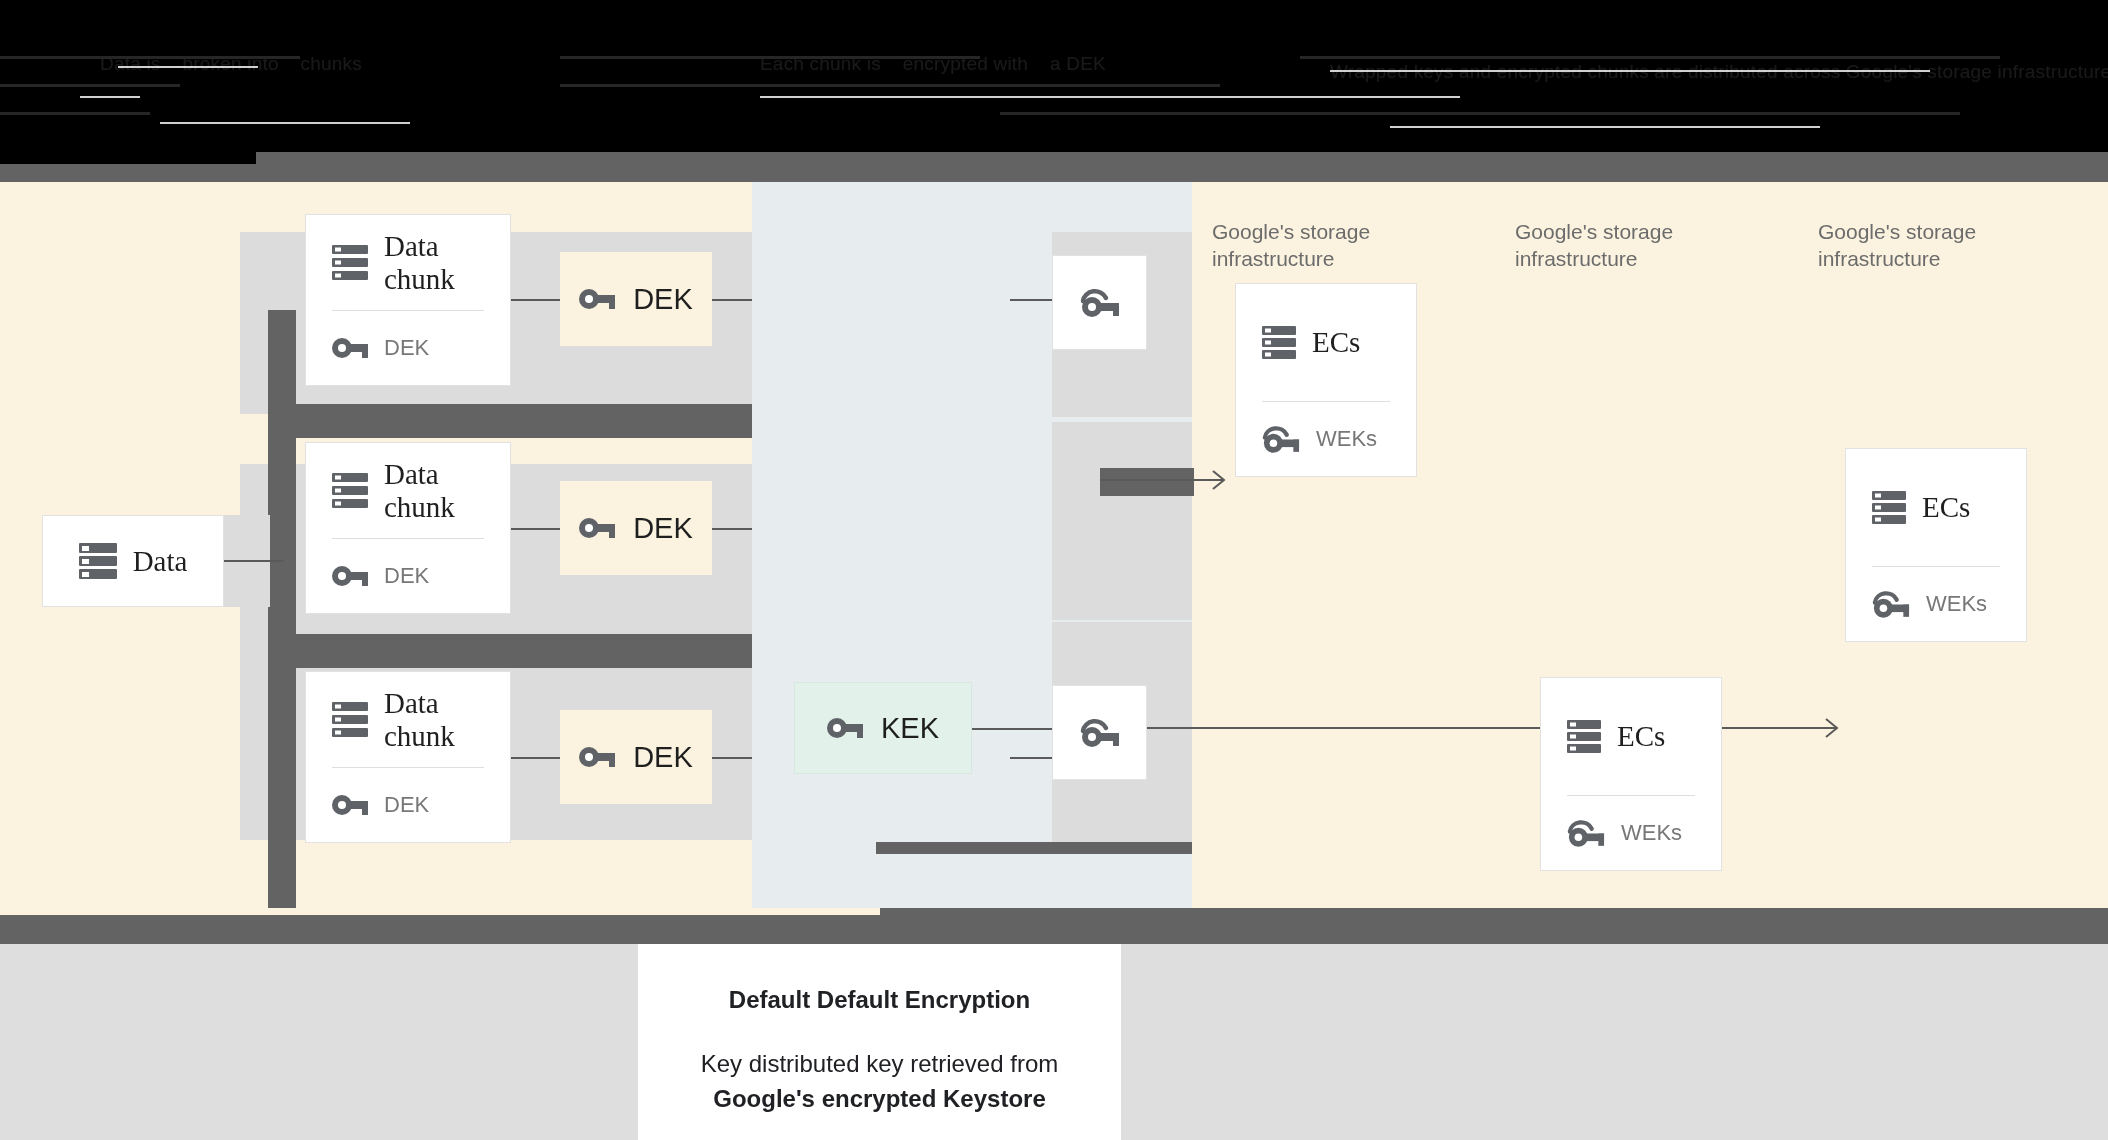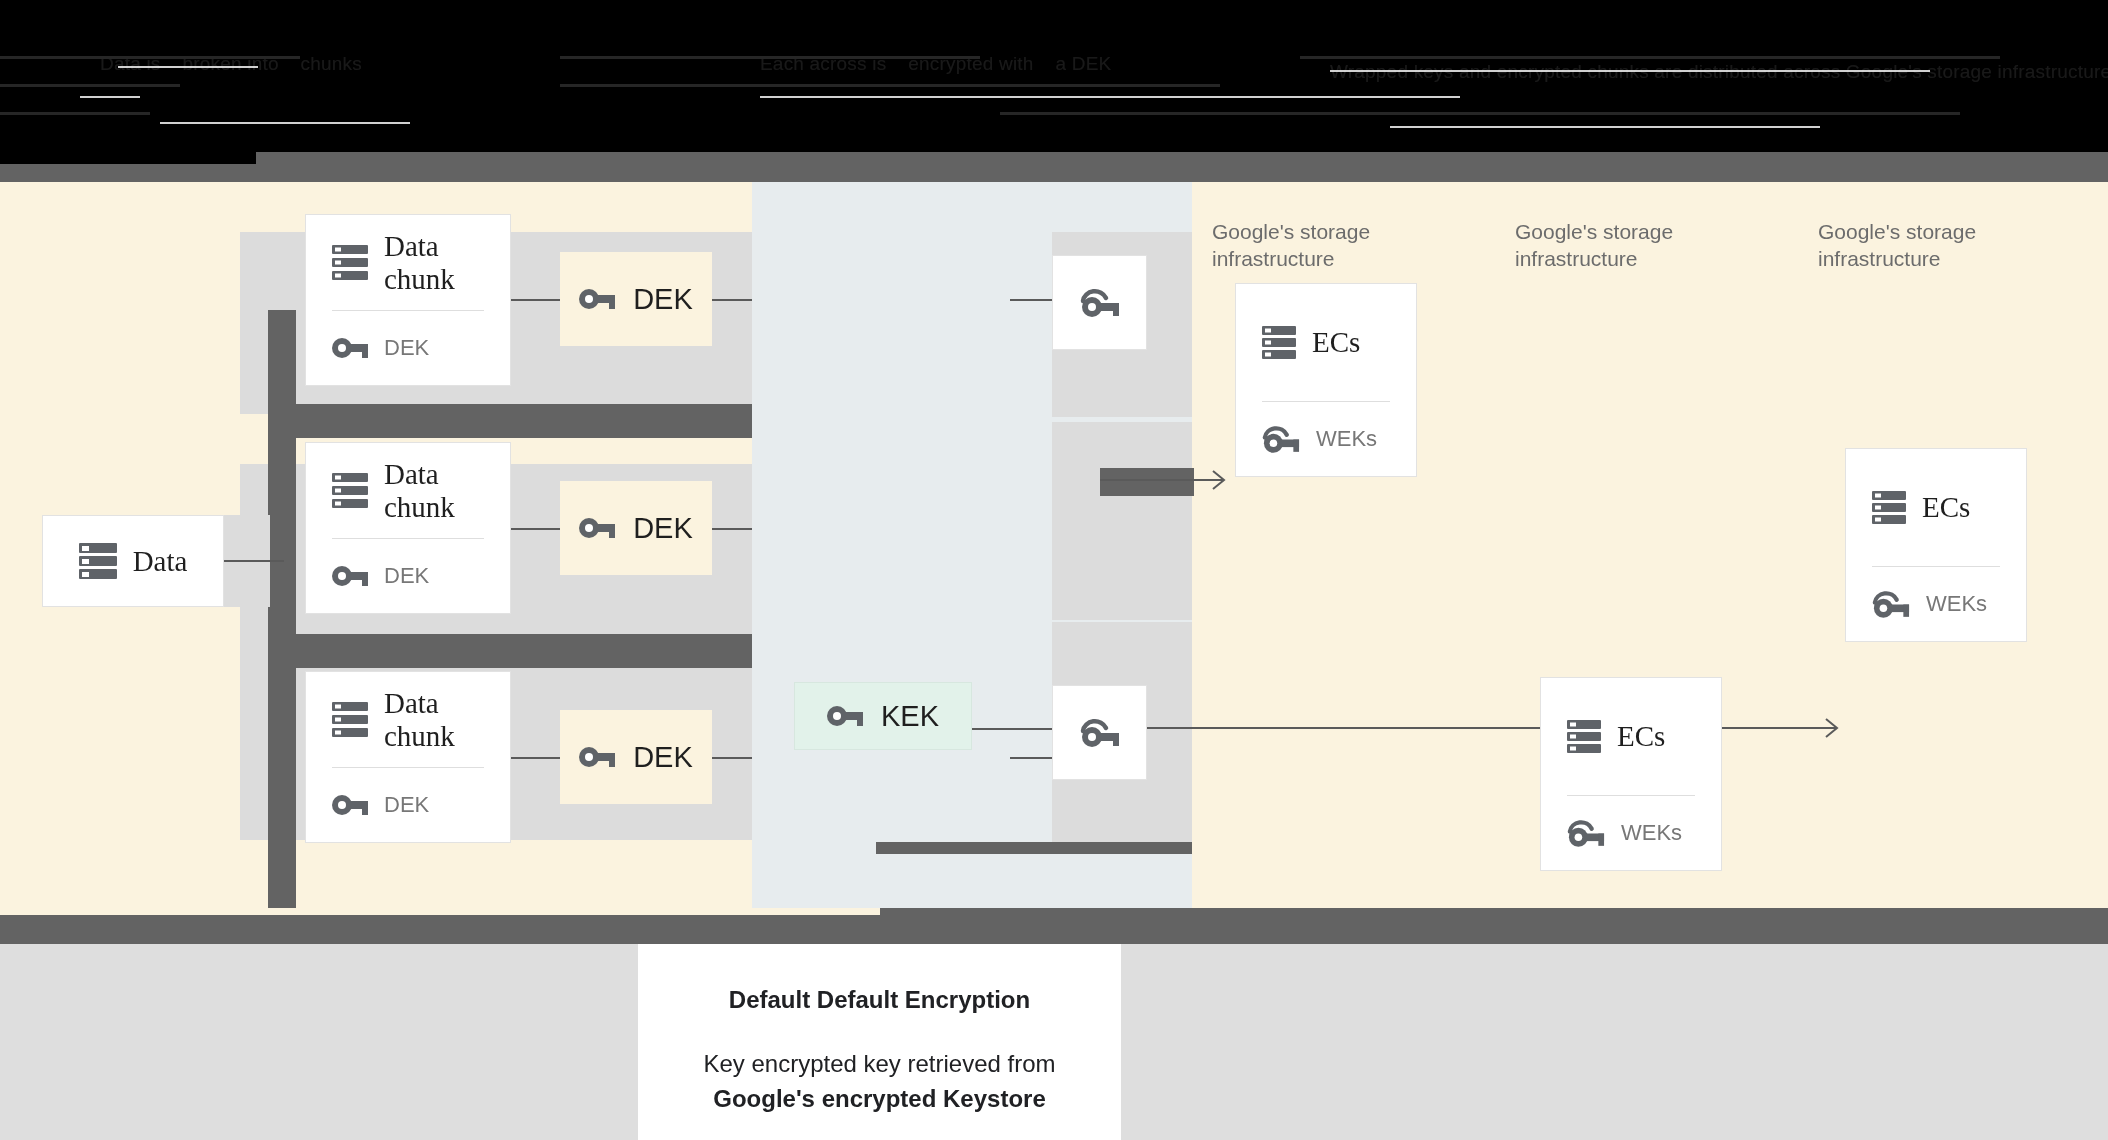--- a/index.html
+++ b/index.html
@@ -137,21 +137,21 @@
   }
   .cap-body b { font-weight: bold; }
 </style>
 </head>
 <body>
 
 <div id="stage">
 
   <div class="top-banner">
     <div class="obscured-text ob-a">Data is    broken into    chunks</div>
-    <div class="obscured-text ob-c">Each across is    encrypted with    a DEK</div>
+    <div class="obscured-text ob-c">Each chunk is    encrypted with    a DEK</div>
     <div class="obscured-text ob-d">Wrapped keys and encrypted chunks are distributed across Google's storage infrastructure</div>
 
     <div class="strike" style="left:0px;  top:56px;  width:300px;"></div>
     <div class="strike" style="left:0px;  top:84px;  width:180px;"></div>
     <div class="strike" style="left:0px;  top:112px; width:150px;"></div>
     <div class="strike" style="left:560px;top:56px;  width:420px;"></div>
     <div class="strike" style="left:560px;top:84px;  width:660px;"></div>
     <div class="strike" style="left:1000px;top:112px;width:960px;"></div>
     <div class="strike" style="left:1300px;top:56px; width:700px;"></div>
 
@@ -323,21 +323,21 @@
           <rect x="30" y="7" width="6" height="14" fill="#5f6368"></rect>
         </svg>
       </span>
       <span class="kbox-label">DEK</span>
     </div>
 
     <div class="line" style="left:712px; top:117px; width:40px;"></div>
     <div class="line" style="left:712px; top:346px; width:40px;"></div>
     <div class="line" style="left:712px; top:575px; width:40px;"></div>
 
-    <div class="kbox kek" style="left:794px; top:500px; width:178px; height:68px;">
+    <div class="kbox kek" style="left:794px; top:500px; width:178px; height:92px;">
       <span>
         <svg class="svg-ico" width="36" height="22" viewBox="0 0 36 22">
           <circle cx="10" cy="11" r="10" fill="#5f6368"></circle>
             <circle cx="10" cy="11" r="4" fill="#fff"></circle>
           <rect x="16" y="7" width="20" height="8" fill="#5f6368"></rect>
           <rect x="30" y="7" width="6" height="14" fill="#5f6368"></rect>
         </svg>
       </span>
       <span class="kbox-label">KEK</span>
     </div>
@@ -499,18 +499,18 @@
 
   </div>
 
   <div class="bot-gray"></div>
   <div class="bot-gray-notch"></div>
   <div class="bot-area"></div>
 
   <div class="caption">
     <div class="cap-title">Default Default Encryption</div>
     <div class="cap-body">
-      <span>Key encrypted key retrieved from</span><br>
+      <span>Key distributed key retrieved from</span><br>
       <b>Google's encrypted Keystore</b>
     </div>
   </div>
 
 </div>
 
 </body></html>

